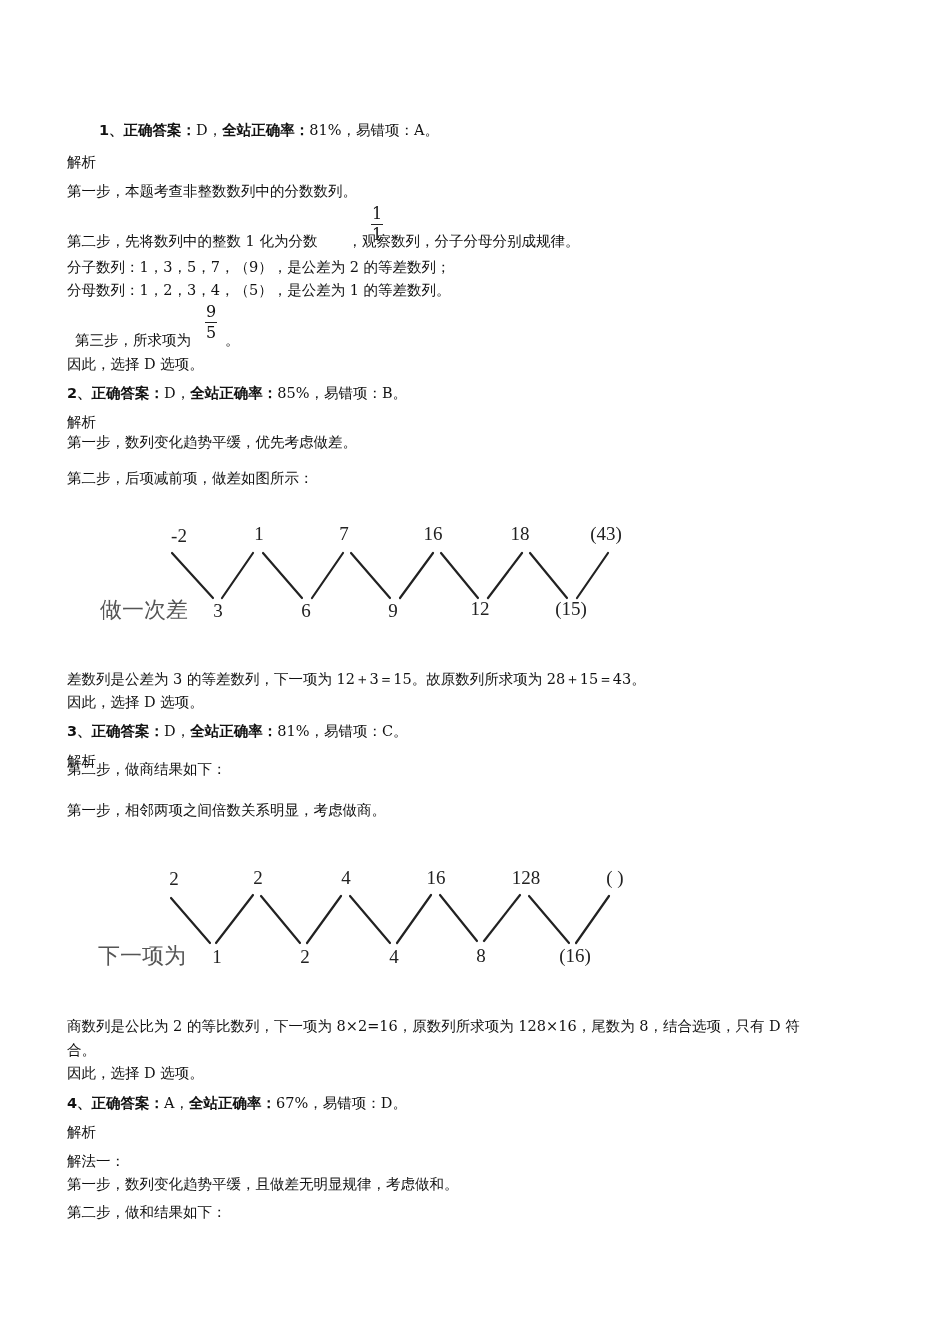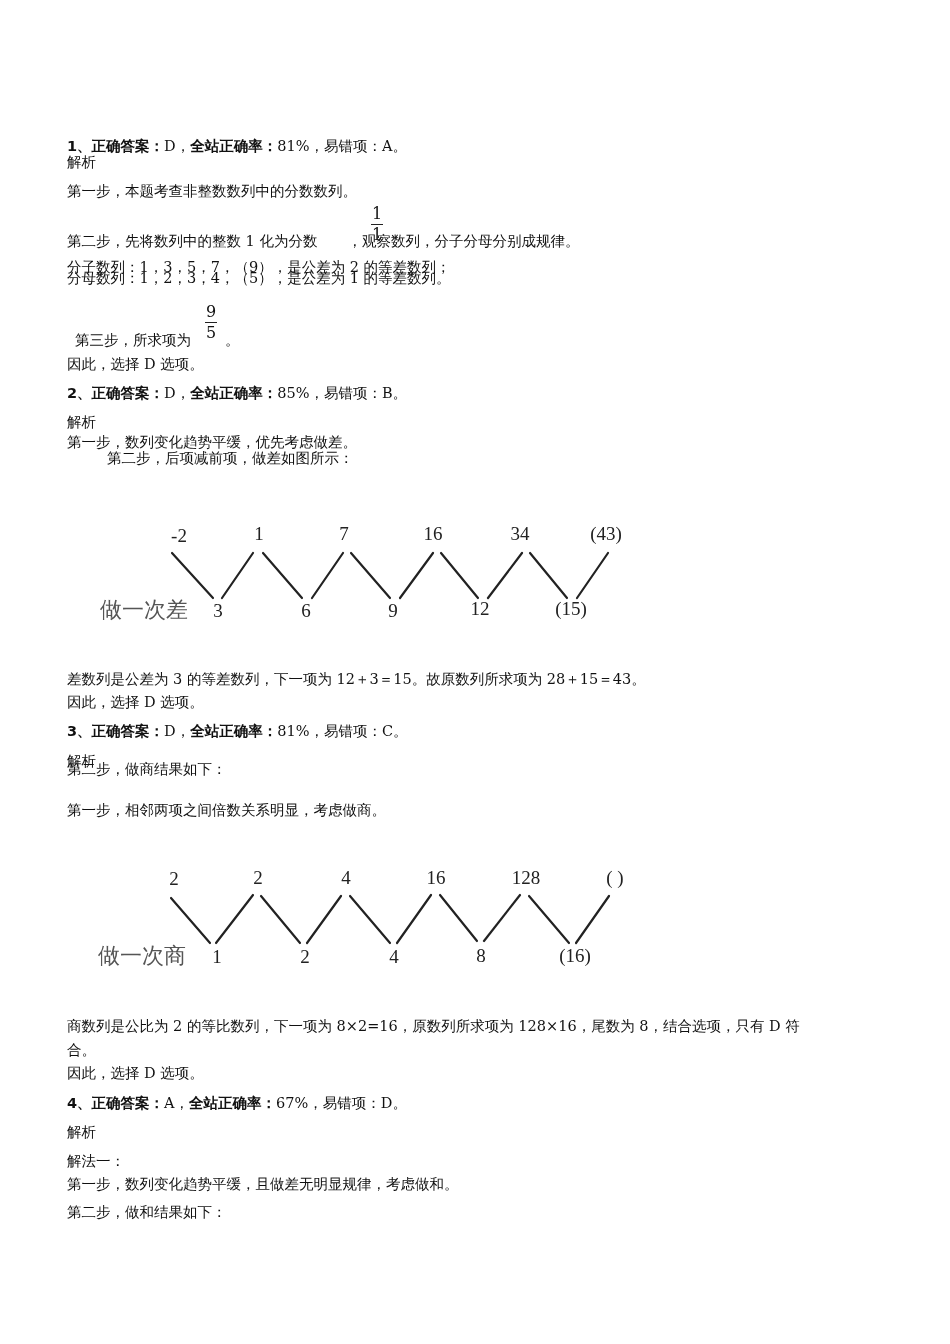--- a/index.html
+++ b/index.html
@@ -27,51 +27,51 @@
       font-size: 19px; line-height: 20px; transform: translateX(-50%); white-space: nowrap; color:#222;
     }
     .dside {
       position: absolute; font-family: "DejaVu Sans", sans-serif; font-size: 22px;
       color: #555; white-space: nowrap; line-height: 20px;
     }
   </style>
 </head>
 <body>
 
-<div class="line" style="top:136px;">
+<div class="line" style="top:120px;margin-left:32px;">
   <span class="bold">1、</span><span class="bold">正确答案：</span><span>D，</span><span class="bold">全站正确率：</span><span>81%，</span><span>易错项：A。</span>
 </div>
 <div class="line" style="top:152px;">解析</div>
 <div class="line" style="top:181px;">第一步，本题考查非整数数列中的分数数列。</div>
 <div class="line" style="top:231px;">
   <span>第二步，先将数列中的整数 1 化为分数</span><span style="display:inline-block;width:30px;"></span><span>，观察数列，分子分母分别成规律。</span>
 </div>
 <div class="frac" style="left:370px; top:205px;">
   <span class="num">1</span>
   <span class="bar"></span>
   <span class="den">1</span>
 </div>
 <div class="line" style="top:257px;">分子数列：1，3，5，7，（9），是公差为 2 的等差数列；</div>
-<div class="line" style="top:268px;">分母数列：1，2，3，4，（5），是公差为 1 的等差数列。</div>
+<div class="line" style="top:280px;">分母数列：1，2，3，4，（5），是公差为 1 的等差数列。</div>
 <div class="line" style="top:330px;margin-left:8px;">
   <span>第三步，所求项为</span><span style="display:inline-block;width:34px;"></span><span>。</span>
 </div>
 <div class="frac" style="left:204px; top:303px;">
   <span class="num">9</span>
   <span class="bar"></span>
   <span class="den">5</span>
 </div>
 <div class="line" style="top:354px;">因此，选择 D 选项。</div>
 
 <div class="line" style="top:383px;">
   <span class="bold">2、</span><span class="bold">正确答案：</span><span>D，</span><span class="bold">全站正确率：</span><span>85%，</span><span>易错项：B。</span>
 </div>
 <div class="line" style="top:412px;">解析</div>
 <div class="line" style="top:432px;">第一步，数列变化趋势平缓，优先考虑做差。</div>
-<div class="line" style="top:448px;margin-left:40px;">第二步，后项减前项，做差如图所示：</div>
+<div class="line" style="top:468px;">第二步，后项减前项，做差如图所示：</div>
 
 <div class="diagram" style="top:510px;">
   <svg width="560" height="130">
     <g stroke="#222" stroke-width="2.2" stroke-linecap="round">
       <line x1="82" y1="43" x2="123" y2="88"></line>
       <line x1="132" y1="88" x2="163" y2="43"></line>
       <line x1="173" y1="43" x2="212" y2="88"></line>
       <line x1="222" y1="88" x2="253" y2="43"></line>
       <line x1="261" y1="43" x2="300" y2="88"></line>
       <line x1="310" y1="88" x2="343" y2="43"></line>
@@ -79,21 +79,21 @@
       <line x1="398" y1="88" x2="432" y2="43"></line>
       <line x1="440" y1="43" x2="477" y2="88"></line>
       <line x1="487" y1="88" x2="518" y2="43"></line>
     </g>
   </svg>
   <span class="dside" style="left:10px; top:90px;">做一次差</span>
   <span class="dlabel" style="left:89px; top:16px;">-2</span>
   <span class="dlabel" style="left:169px; top:14px;">1</span>
   <span class="dlabel" style="left:254px; top:14px;">7</span>
   <span class="dlabel" style="left:343px; top:14px;">16</span>
-  <span class="dlabel" style="left:430px; top:14px;">34</span>
+  <span class="dlabel" style="left:430px; top:14px;">18</span>
   <span class="dlabel" style="left:516px; top:14px;">(43)</span>
   <span class="dlabel" style="left:128px; top:91px;">3</span>
   <span class="dlabel" style="left:216px; top:91px;">6</span>
   <span class="dlabel" style="left:303px; top:91px;">9</span>
   <span class="dlabel" style="left:390px; top:89px;">12</span>
   <span class="dlabel" style="left:481px; top:89px;">(15)</span>
 </div>
 
 <div class="line" style="top:669px;text-align:right;">差数列是公差为 3 的等差数列，下一项为 12＋3＝15。故原数列所求项为 28＋15＝43。</div>
 <div class="line" style="top:692px;">因此，选择 D 选项。</div>
@@ -113,21 +113,21 @@
       <line x1="171" y1="41" x2="210" y2="88"></line>
       <line x1="217" y1="88" x2="251" y2="41"></line>
       <line x1="260" y1="41" x2="300" y2="88"></line>
       <line x1="307" y1="88" x2="341" y2="40"></line>
       <line x1="350" y1="40" x2="387" y2="86"></line>
       <line x1="394" y1="86" x2="430" y2="40"></line>
       <line x1="439" y1="41" x2="479" y2="88"></line>
       <line x1="486" y1="88" x2="519" y2="41"></line>
     </g>
   </svg>
-  <span class="dside" style="left:8px; top:91px;">做一次商</span>
+  <span class="dside" style="left:8px; top:91px;">下一项为</span>
   <span class="dlabel" style="left:84px; top:14px;">2</span>
   <span class="dlabel" style="left:168px; top:13px;">2</span>
   <span class="dlabel" style="left:256px; top:13px;">4</span>
   <span class="dlabel" style="left:346px; top:13px;">16</span>
   <span class="dlabel" style="left:436px; top:13px;">128</span>
   <span class="dlabel" style="left:525px; top:13px;">(   )</span>
   <span class="dlabel" style="left:127px; top:92px;">1</span>
   <span class="dlabel" style="left:215px; top:92px;">2</span>
   <span class="dlabel" style="left:304px; top:92px;">4</span>
   <span class="dlabel" style="left:391px; top:91px;">8</span>

